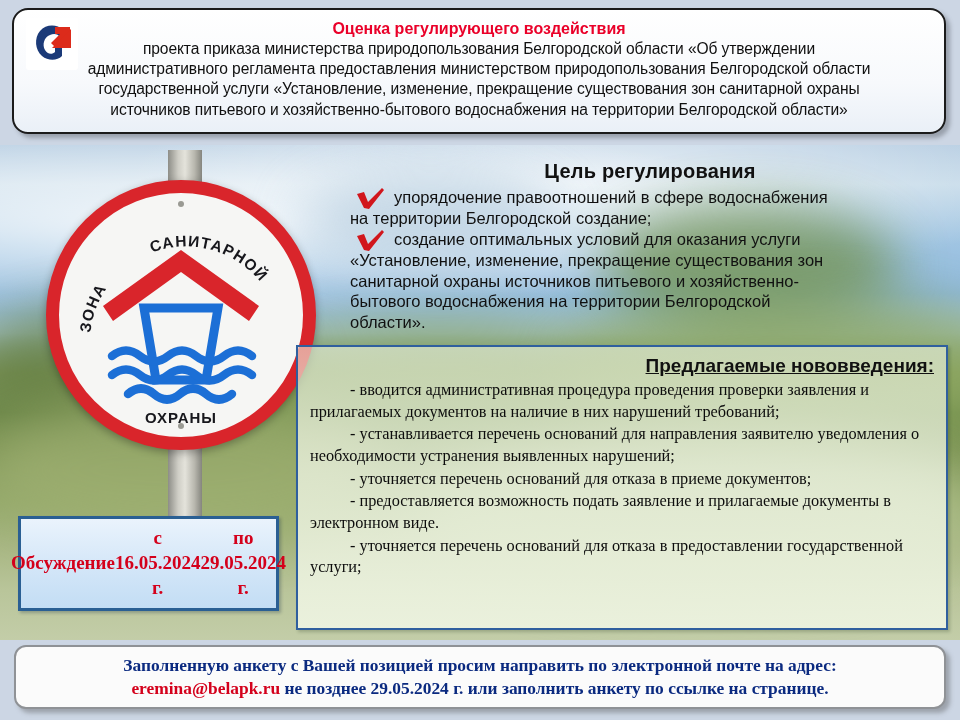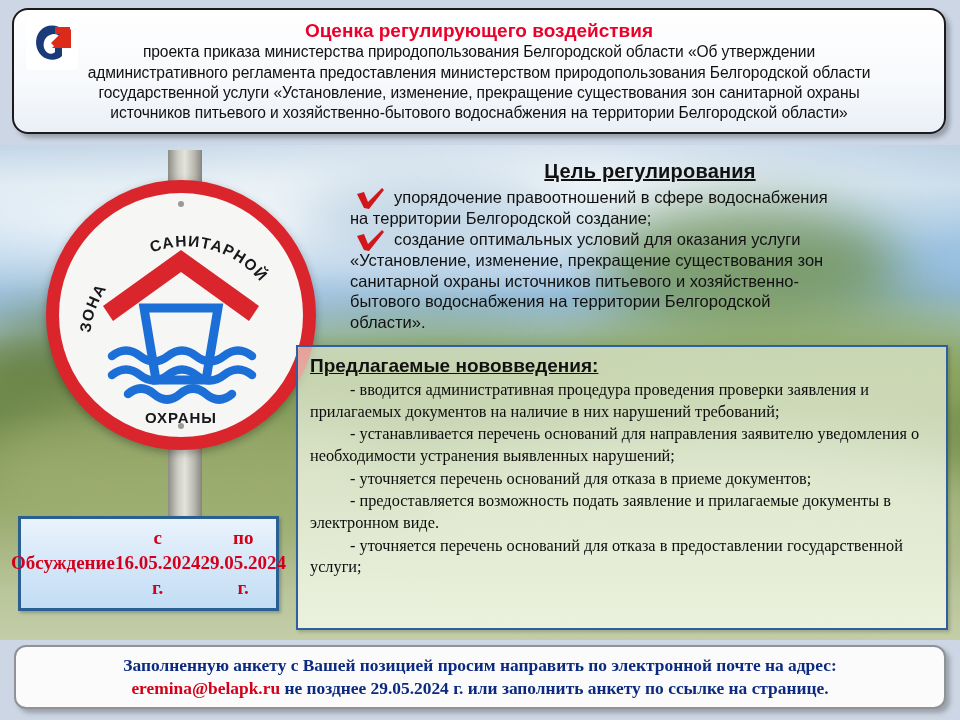--- a/index.html
+++ b/index.html
@@ -49,62 +49,62 @@
   .header-box{
     position:absolute;left:12px;top:8px;width:934px;height:126px;
     background:linear-gradient(to bottom,#ffffff 0%,#f7f9fc 60%,#eaf0f7 100%);
     border:2px solid #1b1b1b;border-radius:16px;
     box-shadow:4px 4px 4px rgba(90,95,105,.45);
     box-sizing:border-box;
     padding:6px 14px 4px 14px;
     display:flex;flex-direction:column;
   }
   .header-title{
-    color:#ea0029;font-weight:bold;font-size:19px;text-align:center;
+    color:#ea0029;font-weight:bold;font-size:16px;text-align:center;
     line-height:1.12;letter-spacing:0px;margin:4px 0 1px 0;
   }
   .header-body{
     font-size:15.6px;color:#101010;text-align:center;line-height:1.30;
     letter-spacing:-0.1px;
   }
   .header-body .ln{display:block;}
 
   .logo{
     position:absolute;left:26px;top:18px;width:52px;height:52px;
     background:#ffffff;border-radius:3px;
   }
 
   
   .goal{
     position:absolute;left:350px;top:160px;width:600px;
     color:#111;
   }
   .goal-title{
     text-align:center;font-weight:bold;font-size:20px;
-    text-decoration:underline;letter-spacing:.2px;margin-bottom:4px;
+    letter-spacing:.2px;margin-bottom:4px;
   }
   .goal-item{position:relative;font-size:16.5px;line-height:1.25;margin-bottom:1px;}
   .goal-item p{margin:0;}
   .goal-item .lead{text-indent:44px;}
   .goal-item.justify p{text-align:justify;}
   .goal-item.justify p:last-child{text-align:left;}
   .check{
     position:absolute;left:6px;top:1px;width:30px;height:22px;
   }
 
   
   .innov{
     position:absolute;left:296px;top:345px;width:652px;height:285px;
     border:2px solid #2f5f9e;
     background:linear-gradient(to bottom, rgba(238,244,226,.60) 0%, rgba(240,246,230,.76) 45%, rgba(240,246,228,.88) 100%);
     box-sizing:border-box;padding:8px 12px 6px 12px;
     box-shadow:2px 2px 3px rgba(40,60,30,.25);
   }
   .innov-h1{
-    text-align:left;font-weight:bold;font-size:19px;text-decoration:underline;
+    text-align:right;font-weight:bold;font-size:19px;text-decoration:underline;
     color:#111;margin-bottom:2px;
   }
   .innov-h2{
     text-align:center;font-weight:bold;font-size:14.6px;text-decoration:underline;
     color:#111;line-height:1.22;margin-bottom:4px;
   }
   .innov-body{
     font-family:"Liberation Serif","DejaVu Serif",serif;
     font-size:16.3px;color:#0c0c0c;line-height:1.33;
   }

